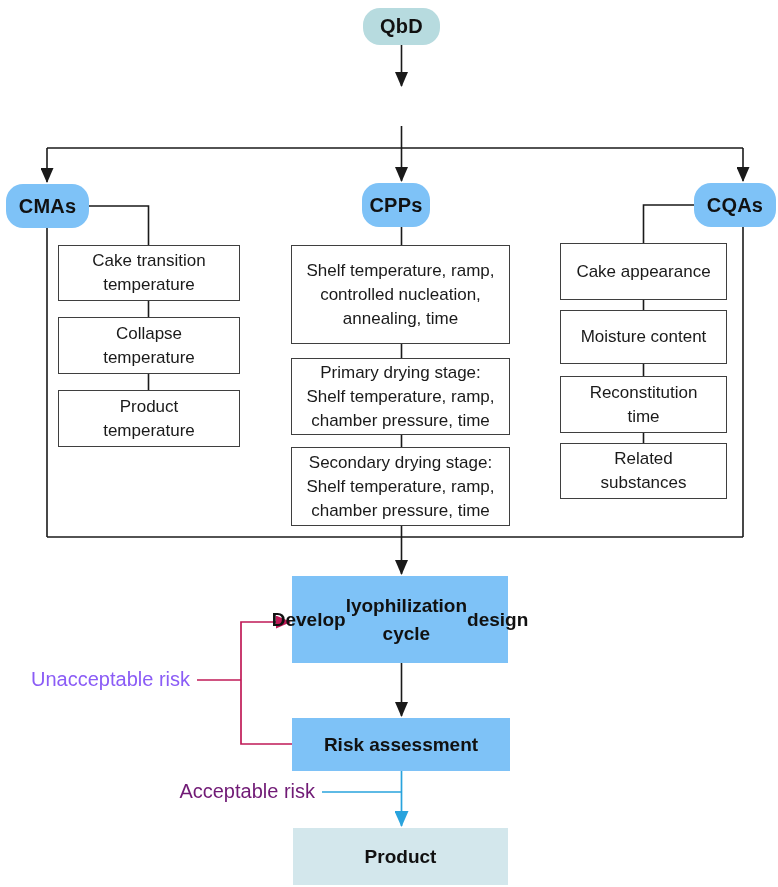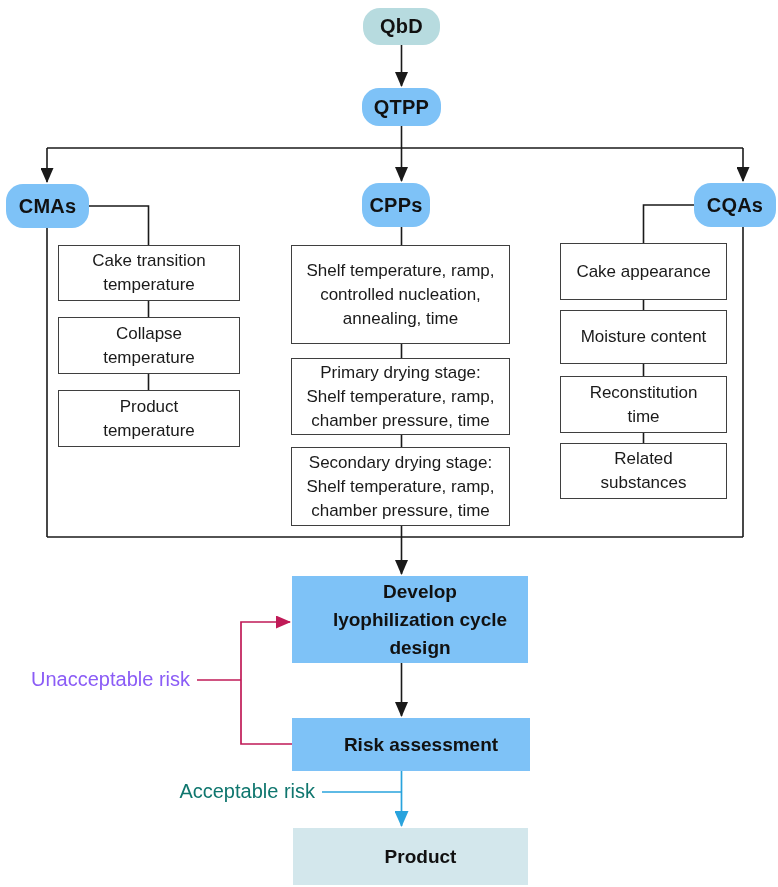--- a/index.html
+++ b/index.html
@@ -16,43 +16,42 @@
     background:#7ec2f7;
     border-radius:17px;
     display:flex;align-items:center;justify-content:center;
     font-weight:bold;font-size:20px;color:#111;
     z-index:1;letter-spacing:0.2px;
   }
   .node.teal{background:#b7dbdf;}
   .bignode{
     position:absolute;
     background:#7ec2f7;
-    display:flex;flex-direction:column;align-items:center;justify-content:center;
+    display:flex;flex-direction:row;align-items:center;justify-content:center;
     font-weight:bold;font-size:19px;color:#111;
     text-align:center;line-height:28px;
     z-index:1;
-    padding-left:20px;
   }
   .bignode.teal{background:#d3e7ec;}
   .wbox{
     position:absolute;
     background:#ffffff;
     border:1.5px solid #3f3f3f;
     box-sizing:border-box;
     display:flex;flex-direction:column;align-items:center;justify-content:center;
     font-size:17px;color:#1a1a1a;line-height:24px;
     text-align:center;z-index:1;
   }
   .wbox span{display:block;}
   .edge-label{
     position:absolute;z-index:1;
     font-size:20px;line-height:24px;white-space:nowrap;
   }
   .edge-label.magenta{color:#8b5cf6;}
-  .edge-label.cyan{color:#0f766e;}
+  .edge-label.cyan{color:#701a75;}
 </style>
 </head>
 <body>
 
 <div id="canvas">
 
   <svg id="wires" width="778" height="887">
     <defs>
       <marker id="arrB" markerUnits="userSpaceOnUse" markerWidth="15" markerHeight="13" refX="14" refY="6.5" orient="auto">
         <path d="M0,0 L15,6.5 L0,13 z" fill="#1a1a1a"></path>
@@ -102,23 +101,20 @@
     <g stroke="#29a3dd" stroke-width="1.7" fill="none">
       <path d="M401.5 771 L401.5 826" marker-end="url(#arrC)"></path>
       <path d="M322 792 H401.5"></path>
     </g>
   </svg>
 
   <div class="node teal" style="left:363px;top:8px;width:77px;height:37px">
     <span>QbD</span>
   </div>
 
-  <div class="node" style="left:362px;top:88px;width:79px;height:38px">
-    <span>QTPP</span>
-  </div>
 
   <div class="node" style="left:6px;top:184px;width:83px;height:44px">
     <span>CMAs</span>
   </div>
 
   <div class="node" style="left:362px;top:183px;width:68px;height:44px">
     <span>CPPs</span>
   </div>
 
   <div class="node" style="left:694px;top:183px;width:82px;height:44px">

